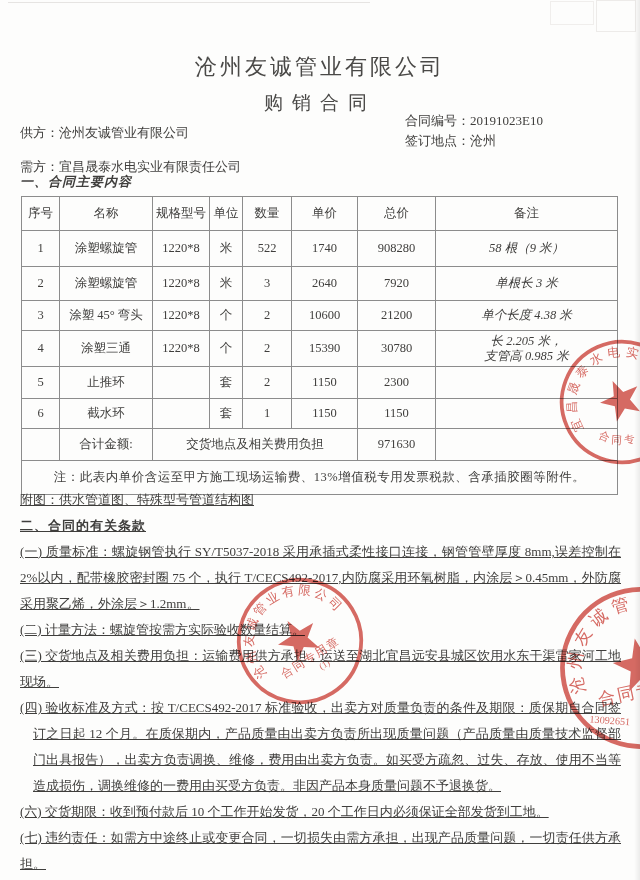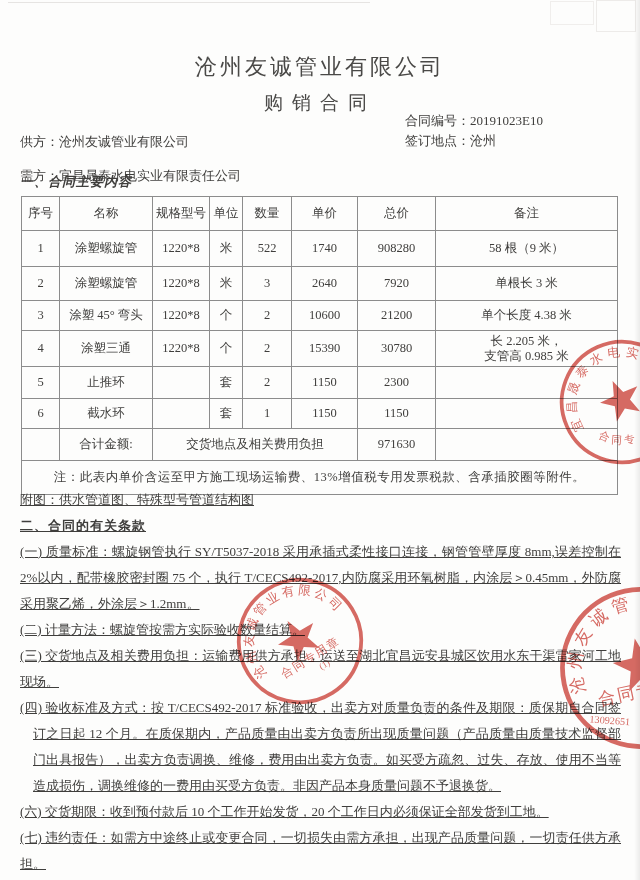--- a/index.html
+++ b/index.html
@@ -14,42 +14,42 @@
   
   .scan-line-top{left:8px;top:2px;width:362px;height:1px;background:#e6e4e2;}
   .scan-box-1{left:550px;top:1px;width:42px;height:22px;border:1px solid #f0eeec;}
   .scan-box-2{left:596px;top:0;width:38px;height:30px;border:1px solid #edebe9;}
   .scan-edge-right{right:0;top:0;width:6px;height:880px;background:linear-gradient(to right,rgba(0,0,0,0),rgba(0,0,0,0.07));}
 
   
   .company-title{left:0;top:52px;width:640px;text-align:center;font-size:22px;letter-spacing:3px;color:#4a4947;}
   .doc-title{left:0;top:90px;width:640px;text-align:center;font-size:19px;letter-spacing:9px;color:#4a4947;}
 
-  .meta-left{left:20px;top:133px;font-size:13px;line-height:17px;}
+  .meta-left{left:20px;top:124px;font-size:13px;line-height:17px;}
   .meta-left .row{margin-bottom:17px;white-space:nowrap;}
   .meta-right{left:405px;top:111px;font-size:13px;line-height:19.5px;white-space:nowrap;}
 
   .section1-title{left:20px;top:173px;font-size:13px;font-weight:bold;letter-spacing:1px;font-style:italic;}
 
   
   table.main{position:absolute;left:21px;top:196px;width:596px;border-collapse:collapse;table-layout:fixed;}
   table.main th,table.main td{
     border:1px solid #8c8c8c;text-align:center;vertical-align:middle;
     font-size:12.5px;font-weight:normal;padding:0 2px;color:#3f3e3c;overflow:hidden;
   }
   thead tr{height:34px;}
   tbody.body-rows tr:nth-child(1){height:36px;}
   tbody.body-rows tr:nth-child(2){height:34px;}
   tbody.body-rows tr:nth-child(3){height:30px;}
   tbody.body-rows tr:nth-child(4){height:36px;}
   tbody.body-rows tr:nth-child(5){height:32px;}
   tbody.body-rows tr:nth-child(6){height:30px;}
   tbody.foot-rows tr:nth-child(1){height:32px;}
   tbody.foot-rows tr:nth-child(2){height:34px;}
-  td.remark{white-space:pre-line;line-height:15px;}
+  td.remark{white-space:pre-line;line-height:15px;font-style:italic;}
   td.note-cell{text-align:left;padding:0 4px;letter-spacing:0.5px;}
 
   
   .lower{left:20px;top:487px;width:601px;font-size:13px;line-height:26px;}
   .lower p{margin:0;text-align:justify;text-decoration:underline;}
   .attachment{white-space:nowrap;}
   .section2-title{font-weight:bold;letter-spacing:1px;}
   .clause.hang{padding-left:13px;text-indent:-13px;}
 
   

